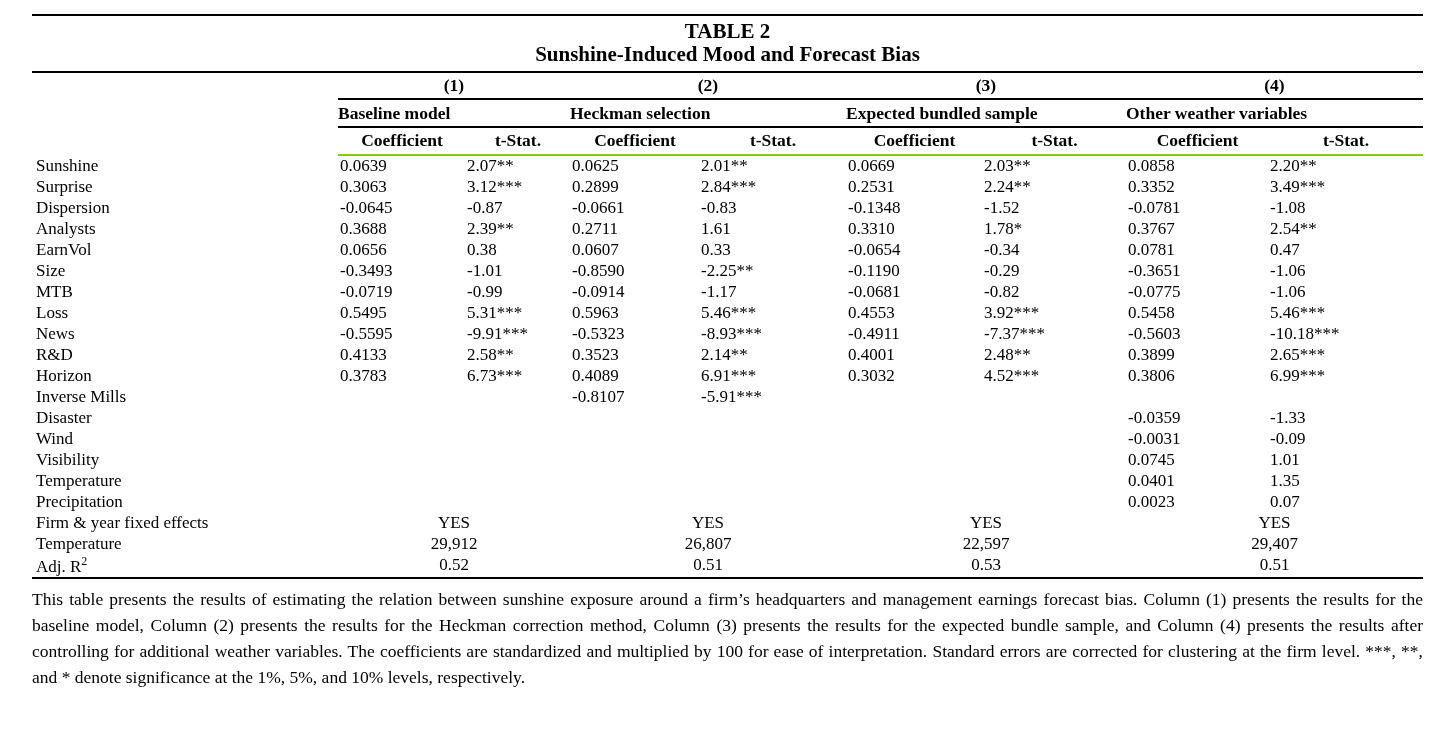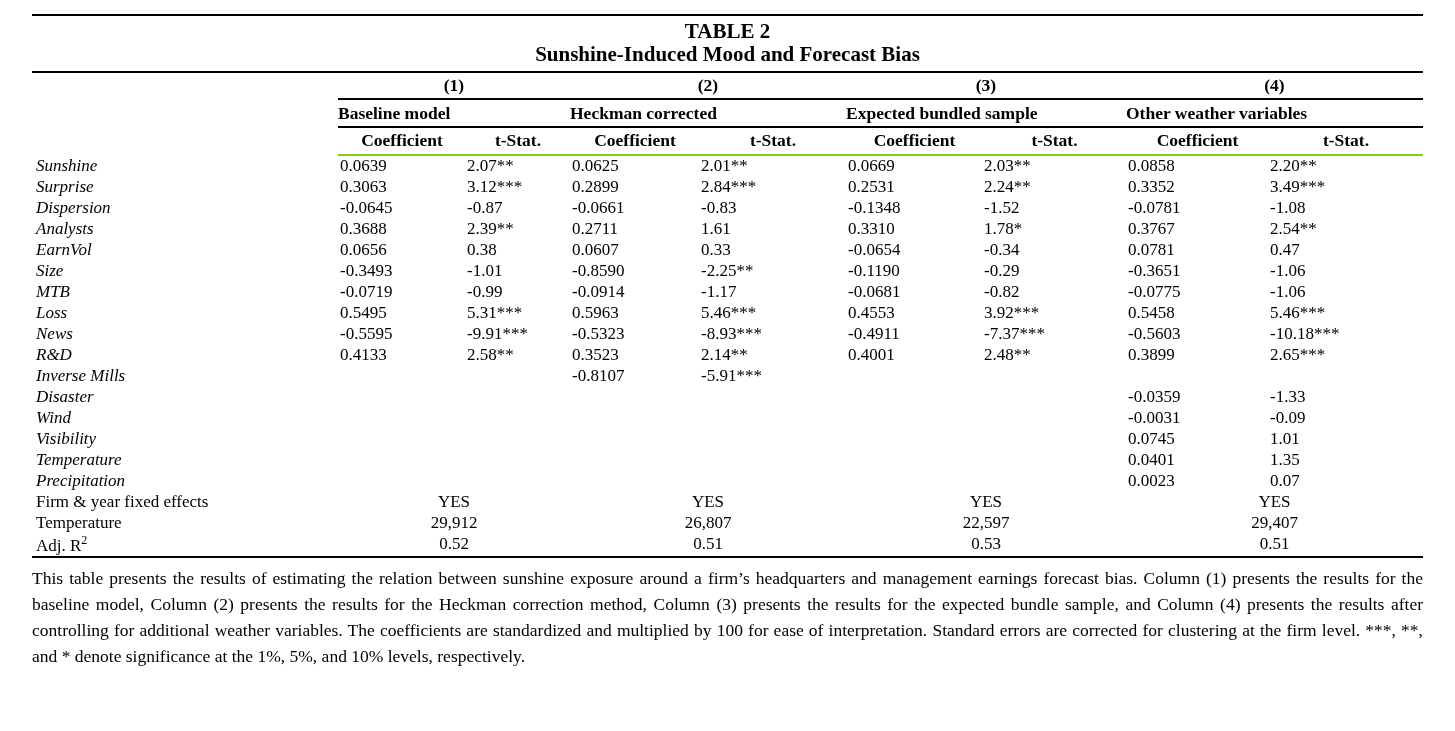--- a/index.html
+++ b/index.html
@@ -43,21 +43,21 @@
   thead th { font-weight: bold; font-size: 17.5px; }
   tr.depvar-row td, tr.depvar-row th { border-bottom: 2px solid #000; }
   th.depvar { text-align: center; padding: 4px 0 4px 0; }
   tr.grpnum-row th  { border-bottom: 2px solid #000; text-align: center; padding: 2px 0 2px 0; }
   tr.grpname-row th { border-bottom: 2px solid #000; text-align: left; padding: 3px 0 2px 0; }
   tr.subhead-row th { border-bottom: 2px solid #84cc16; padding: 2px 0 3px 0; margin-top: 16px; }
   tr.grpnum-row td, tr.grpname-row td, tr.subhead-row td { border: none; }
 
   tbody td { font-size: 17px; height: 21px; padding: 0; vertical-align: middle; white-space: nowrap; }
   td.lbl { padding-left: 4px; }
-  td.var-label { font-style: italic; }
+  td.var-label { }
   td.summary-label { font-style: normal; }
   td.coef  { text-align: left; padding-left: 2px; }
   td.tstat { text-align: left; padding-left: 1px; }
   td.summary-val { text-align: center; }
   sup { font-size: 12px; }
 
   .footnote {
     width: 1391px;
     margin-top: 7px;
     font-size: 17.5px;
@@ -91,21 +91,21 @@
       <tr class="grpnum-row">
         <td></td>
         <th colspan="2">(1)</th>
         <th colspan="2">(2)</th>
         <th colspan="2">(3)</th>
         <th colspan="2">(4)</th>
       </tr>
       <tr class="grpname-row">
         <td></td>
         <th colspan="2">Baseline model</th>
-        <th colspan="2">Heckman corrected</th>
+        <th colspan="2">Heckman selection</th>
         <th colspan="2">Expected bundled sample</th>
         <th colspan="2">Other weather variables</th>
       </tr>
       <tr class="subhead-row">
         <td></td>
         <th>Coefficient</th>
         <th>t-Stat.</th>
         <th>Coefficient</th>
         <th>t-Stat.</th>
         <th>Coefficient</th>
@@ -219,20 +219,31 @@
           <td class="coef">0.4133</td>
           <td class="tstat">2.58**</td>
           <td class="coef">0.3523</td>
           <td class="tstat">2.14**</td>
           <td class="coef">0.4001</td>
           <td class="tstat">2.48**</td>
           <td class="coef">0.3899</td>
           <td class="tstat">2.65***</td>
         </tr>
         <tr>
+          <td class="lbl var-label">Horizon</td>
+          <td class="coef">0.3783</td>
+          <td class="tstat">6.73***</td>
+          <td class="coef">0.4089</td>
+          <td class="tstat">6.91***</td>
+          <td class="coef">0.3032</td>
+          <td class="tstat">4.52***</td>
+          <td class="coef">0.3806</td>
+          <td class="tstat">6.99***</td>
+        </tr>
+        <tr>
           <td class="lbl var-label">Inverse Mills</td>
           <td class="coef"></td>
           <td class="tstat"></td>
           <td class="coef">-0.8107</td>
           <td class="tstat">-5.91***</td>
           <td class="coef"></td>
           <td class="tstat"></td>
           <td class="coef"></td>
           <td class="tstat"></td>
         </tr>

